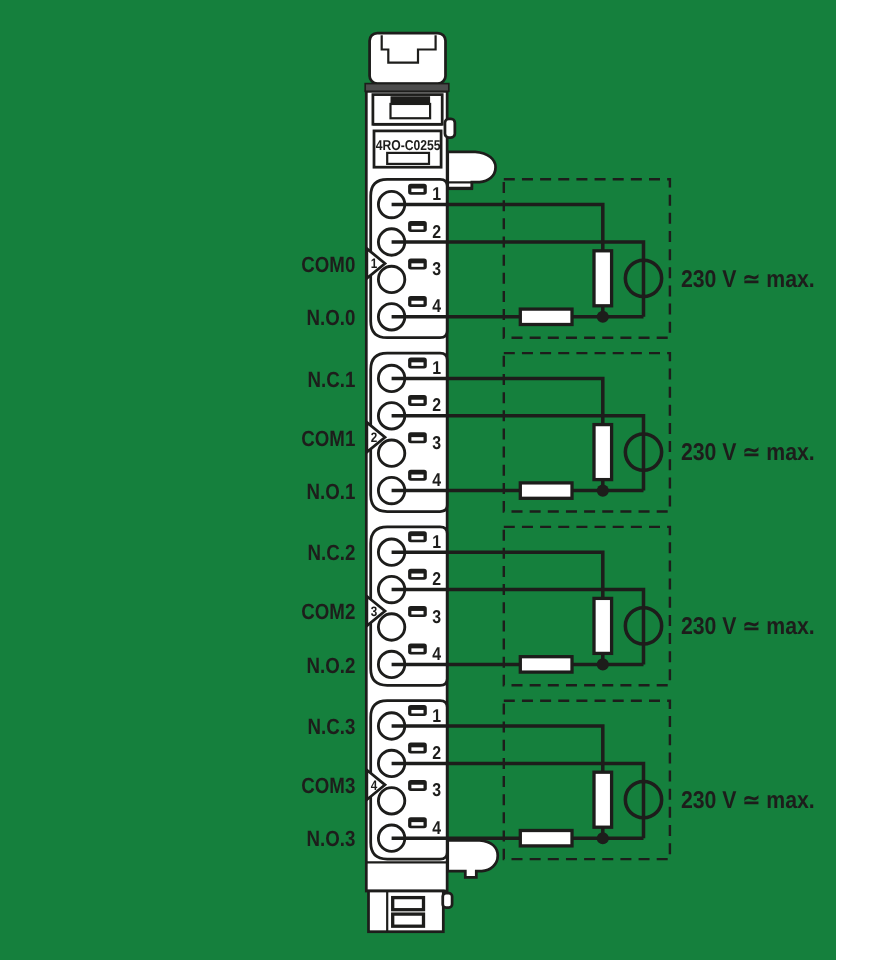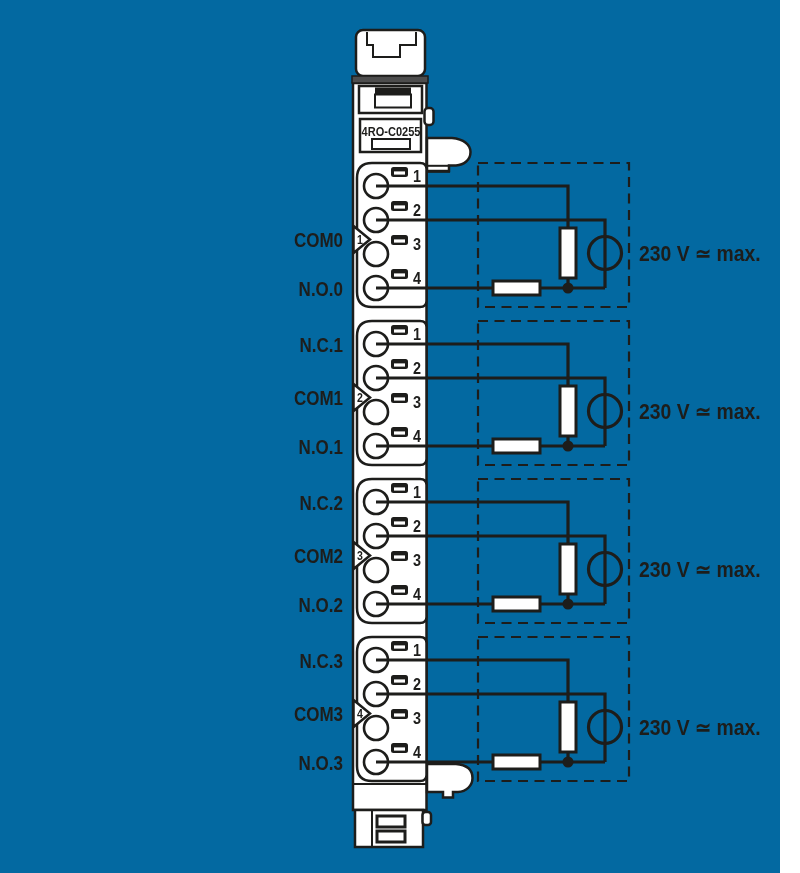--- a/index.html
+++ b/index.html
@@ -1,16 +1,16 @@
 <!DOCTYPE html>
 <html><head>
 <meta charset="utf-8">
 <style>
   html,body{margin:0;padding:0;background:#ffffff;}
-  #stage{position:relative;width:760px;height:873px;background:#0369a1;overflow:hidden;padding-left:20px;}
+  #stage{position:relative;width:760px;height:873px;background:#15803d;overflow:hidden;}
   svg{display:block;}
   svg text{fill:#1d1d1b;}
   .ln   {fill:#ffffff;stroke:#1d1d1b;stroke-width:2.5;}
   .thin {fill:none;stroke:#1d1d1b;stroke-width:2;}
   .wire {fill:none;stroke:#1d1d1b;stroke-width:3.2;}
   .comp {fill:#ffffff;stroke:#1d1d1b;stroke-width:3;}
   .src  {fill:none;stroke:#1d1d1b;stroke-width:3.2;}
   .dot  {fill:#1d1d1b;stroke:none;}
   .dash {fill:none;stroke:#1d1d1b;stroke-width:2.2;stroke-dasharray:10 6.5;}
   .term {fill:#ffffff;stroke:#1d1d1b;stroke-width:2.6;}

